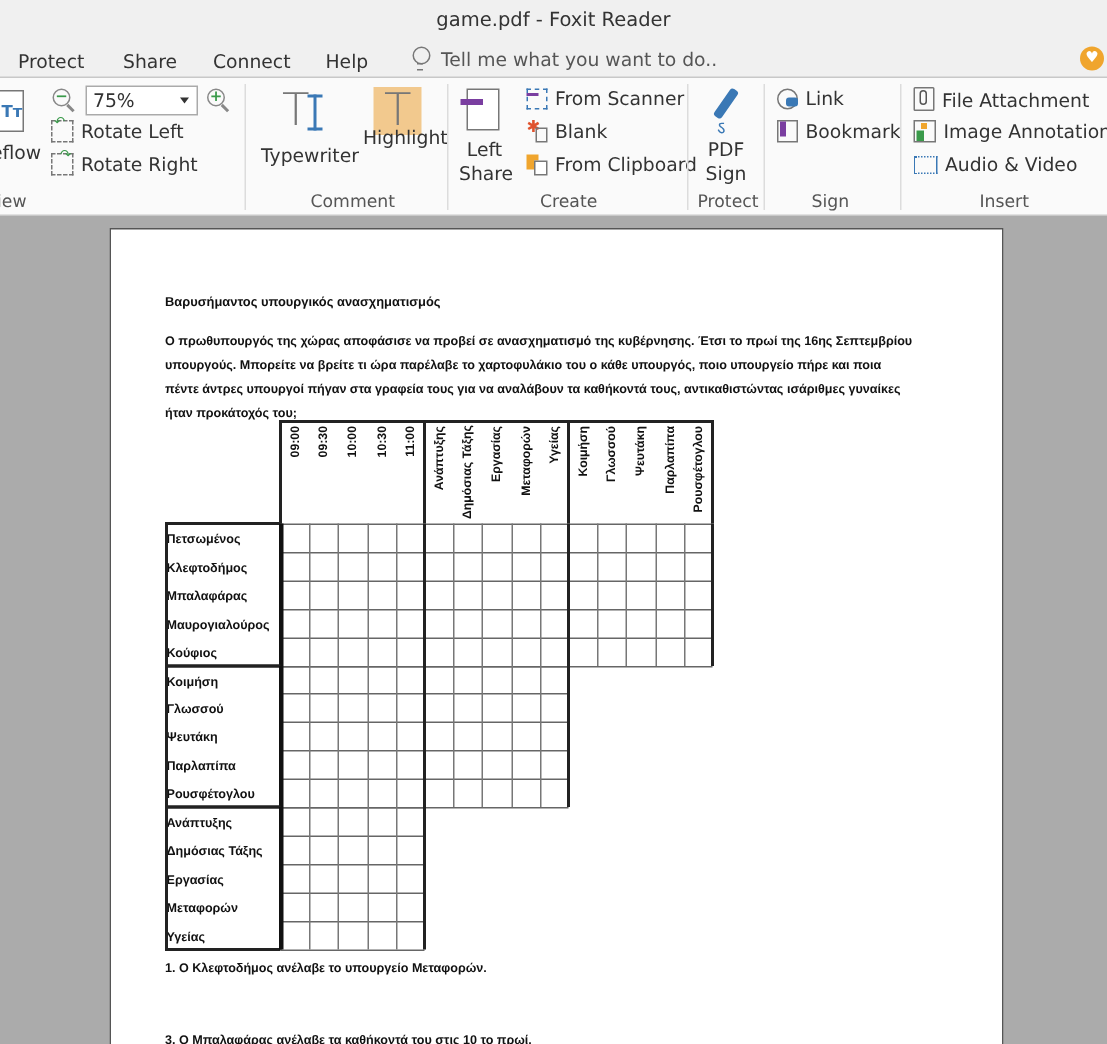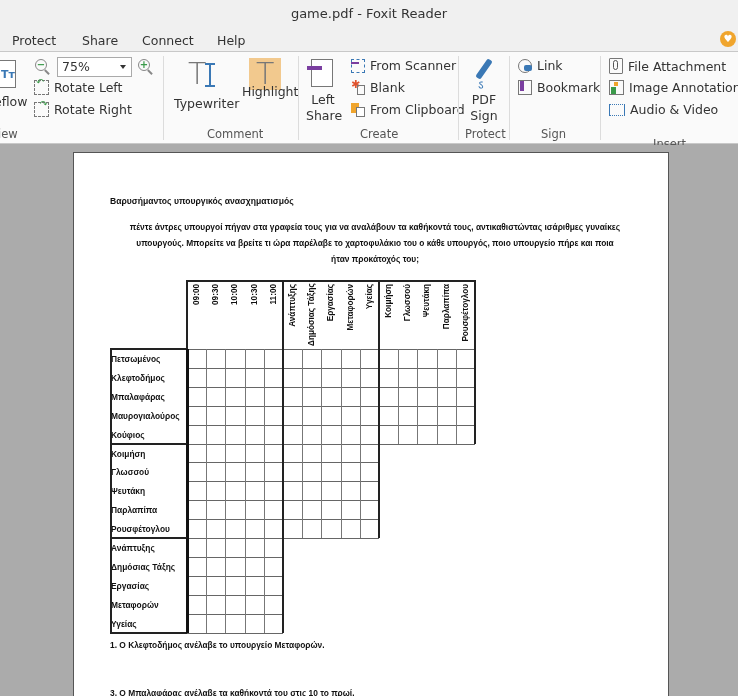--- a/index.html
+++ b/index.html
@@ -27,21 +27,21 @@
   .big-label { position: absolute; text-align: center; line-height: 16px; }
 
   .zoombox { position: absolute; left: 57px; top: 5px; width: 75px; height: 20px; border: 1px solid #aaa; background: #fff; font-size: 12.5px; padding-left: 4px; line-height: 18px; }
   .zoombox .caret { position: absolute; right: 5px; top: 7px; width: 0; height: 0; border-left: 3px solid transparent; border-right: 3px solid transparent; border-top: 4px solid #333; }
 
   .mag { position: absolute; width: 16px; height: 16px; }
   .mag .ring { position: absolute; left: 0; top: 0; width: 12px; height: 12px; border: 1.5px solid #888; border-radius: 50%; font-size: 10px; line-height: 9px; text-align: center; font-weight: bold; }
   .mag .handle { position: absolute; left: 10px; top: 10px; width: 6px; height: 1.5px; background: #888; transform: rotate(45deg); transform-origin: left; }
 
   
-  .viewport { position: absolute; left: 0; top: 145px; width: 738px; height: 551px; background: #ababab; overflow: hidden; text-align: center; }
+  .viewport { position: absolute; left: 0; top: 145px; width: 738px; height: 551px; background: #ababab; overflow: hidden; }
   .page { position: absolute; left: 73px; top: 7px; width: 596px; height: 560px; background: #fff; border: 1px solid #555; }
   .ptitle { position: absolute; left: 36px; top: 43px; font-size: 8.6px; font-weight: bold; color: #111; font-family: "Liberation Sans", sans-serif; }
   .intro { position: absolute; left: 36px; top: 66px; width: 530px; font-size: 8.4px; font-weight: bold; color: #111; line-height: 16px; font-family: "Liberation Sans", sans-serif; }
   .clue { position: absolute; left: 36px; font-size: 8.4px; font-weight: bold; color: #111; font-family: "Liberation Sans", sans-serif; white-space: nowrap; }
 
   
   .grid-wrap { position: absolute; left: 0; top: 0; }
   .hline, .vline { position: absolute; background: #222; }
   .rowlab { position: absolute; left: 37px; font-size: 8.4px; font-weight: bold; color: #111; font-family: "Liberation Sans", sans-serif; white-space: nowrap; }
   .collab { position: absolute; font-size: 8.2px; font-weight: bold; color: #111; font-family: "Liberation Sans", sans-serif; white-space: nowrap; writing-mode: vertical-rl; transform: rotate(180deg); }
@@ -51,20 +51,24 @@
 
 <div class="titlebar">
   <div class="title">game.pdf - Foxit Reader</div>
 </div>
 
 <div class="menubar">
   <span class="mi" style="left:12px">Protect</span>
   <span class="mi" style="left:82px">Share</span>
   <span class="mi" style="left:142px">Connect</span>
   <span class="mi" style="left:217px">Help</span>
+  <div class="tell">
+    <span class="bulb"></span>
+    <span>Tell me what you want to do..</span>
+  </div>
   <div class="heart">♥</div>
 </div>
 
 <div class="ribbon">
 
   <div style="position:absolute;left:-6px;top:6px;width:30px;height:60px;">
     <div style="position:absolute;left:0;top:2px;width:22px;height:28px;border:1px solid #777;background:#fff;">
       <span style="position:absolute;left:6px;top:7px;font-size:11px;font-weight:bold;color:#3a78b5;">Tт</span>
     </div>
     <span style="position:absolute;left:0;top:36px;">eflow</span>
@@ -186,29 +190,30 @@
     <span style="display:inline-block;width:15px;height:15px;border:1px solid #777;position:relative;">
         <span style="position:absolute;left:1px;top:6px;width:5px;height:7px;background:#3a9a4a;"></span>
         <span style="position:absolute;left:4px;top:1px;width:4px;height:4px;background:#f0a52d;"></span>
       </span>
     <span>Image Annotation</span>
   </div>
   <div class="r-item" style="left:609px;top:50px;">
     <span style="display:inline-block;width:16px;height:12px;border:1.5px solid #3a78b5;border-top-style:dotted;border-bottom-style:dotted;"></span>
     <span>Audio &amp; Video</span>
   </div>
-  <span class="grp-label" style="left:653px;margin-top:10px;">Insert</span>
+  <span class="grp-label" style="left:653px;">Insert</span>
 </div>
 
 <div class="viewport">
   <div class="page">
     <div class="ptitle">Βαρυσήμαντος υπουργικός ανασχηματισμός</div>
     <div class="intro">
+      <div>Ο πρωθυπουργός της χώρας αποφάσισε να προβεί σε ανασχηματισμό της κυβέρνησης. Έτσι το πρωί της 16ης Σεπτεμβρίου</div>
+      <div>υπουργούς. Μπορείτε να βρείτε τι ώρα παρέλαβε το χαρτοφυλάκιο του ο κάθε υπουργός, ποιο υπουργείο πήρε και ποια</div>
       <div>πέντε άντρες υπουργοί πήγαν στα γραφεία τους για να αναλάβουν τα καθήκοντά τους, αντικαθιστώντας ισάριθμες γυναίκες</div>
-      <div>υπουργούς. Μπορείτε να βρείτε τι ώρα παρέλαβε το χαρτοφυλάκιο του ο κάθε υπουργός, ποιο υπουργείο πήρε και ποια</div>
       <div>ήταν προκάτοχός του;</div>
     </div>
 
     <div class="grid-wrap" id="grid">
         <span class="collab" style="left: 118px; top: 131px; max-height: 62px;">09:00</span>
         <span class="collab" style="left: 137.2px; top: 131px; max-height: 62px;">09:30</span>
         <span class="collab" style="left: 156.4px; top: 131px; max-height: 62px;">10:00</span>
         <span class="collab" style="left: 175.6px; top: 131px; max-height: 62px;">10:30</span>
         <span class="collab" style="left: 194.8px; top: 131px; max-height: 62px;">11:00</span>
         <span class="collab" style="left: 214px; top: 131px; max-height: 62px;">Ανάπτυξης</span>

